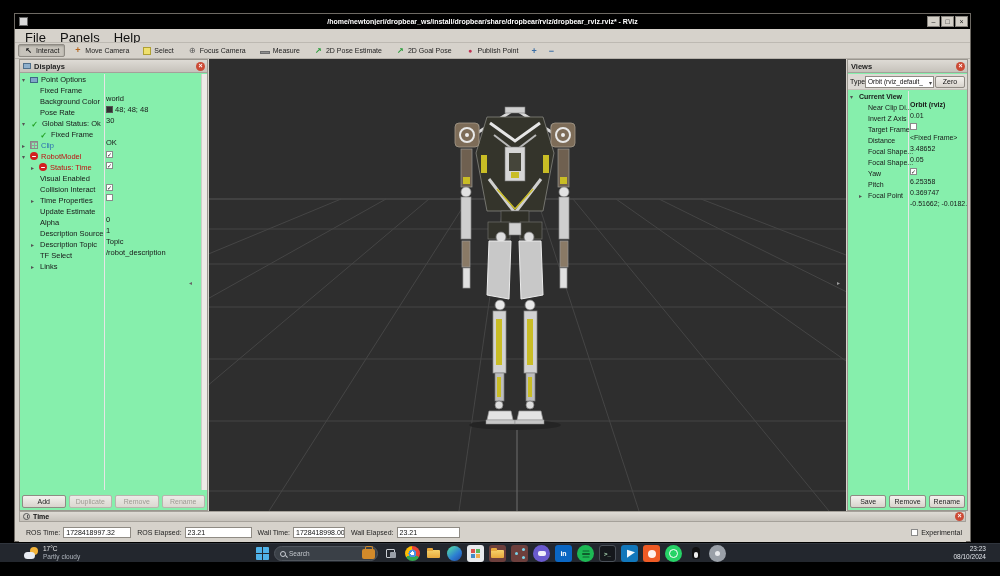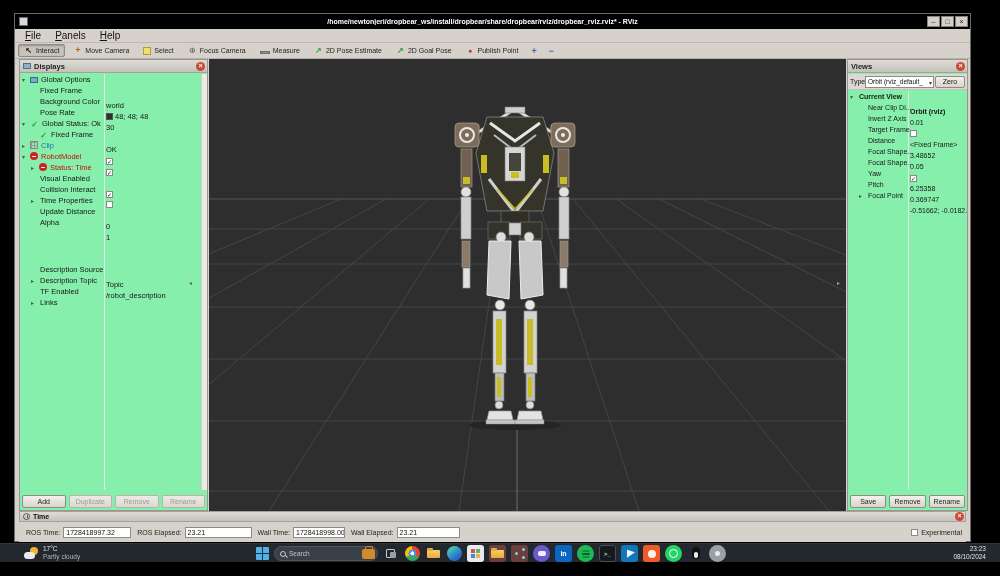--- a/index.html
+++ b/index.html
@@ -5,21 +5,21 @@
 *{margin:0;padding:0;box-sizing:border-box}
 body{width:1000px;height:576px;overflow:hidden;background:#000}
 .screen{position:relative;width:1000px;height:576px;background:#000;font-family:"Liberation Sans",sans-serif;color:#111}
 
 .rviz{position:absolute;left:14px;top:13px;width:957px;height:529px;background:#d6d2cb;border:1px solid #6e6a64}
 .titlebar{position:absolute;left:0;top:0;width:100%;height:15px;background:#000;color:#fff;display:flex;align-items:center}
 .app-ico{width:9px;height:9px;background:#d8d8d8;border:1px solid #666;margin-left:4px}
 .tb-title{position:absolute;left:40px;right:60px;text-align:center;font-size:7px;font-weight:bold;white-space:nowrap;overflow:hidden}
 .tb-ctrls{position:absolute;right:2px;top:2px;display:flex;gap:1px}
 .tb-btn{width:13px;height:11px;background:#d4d0c8;border:1px solid #87837d;color:#222;font-size:7px;line-height:9px;text-align:center;display:inline-block}
-.menubar{position:absolute;left:0;top:15px;width:100%;height:14px;background:#d6d2cb;border-bottom:1px solid #bdb9b2;font-size:10px;display:flex;align-items:flex-start;padding-left:3px}
+.menubar{position:absolute;left:0;top:15px;width:100%;height:14px;background:#d6d2cb;border-bottom:1px solid #bdb9b2;font-size:13px;display:flex;align-items:flex-start;padding-left:3px}
 .menu-item{padding:1px 7px;color:#111}
 .toolbar{position:absolute;left:0;top:29px;width:100%;height:16px;background:#d6d2cb;border-bottom:1px solid #b5b1aa;display:flex;align-items:center;padding-left:3px;gap:2px}
 .tbtn{display:inline-flex;align-items:center;gap:3px;font-size:7px;color:#222;padding:2px 5px;border:1px solid transparent;border-radius:2px;height:13px;white-space:nowrap}
 .tbtn.active{background:#c7c3bb;border-color:#8f8b84;box-shadow:inset 0 1px 2px rgba(0,0,0,.25)}
 .tbtn.mini{color:#3a6ea5;font-weight:bold;font-size:9px;padding:0 4px}
 .ti{display:inline-block;width:9px;height:9px;line-height:9px;text-align:center;font-size:8px}
 .ti.cursor-icon::before{content:"↖";color:#222;font-weight:bold}
 .ti.move-camera-icon::before{content:"+";color:#b5651d;font-weight:bold;font-size:9px}
 .ti.select-box-icon{width:8px;height:8px;background:#efe06e;border:1px solid #b0a032;margin-top:1px}
 .ti.focus-camera-icon::before{content:"⊕";color:#555}
@@ -38,21 +38,21 @@
 .dscroll{position:absolute;right:0;top:14px;width:6px;bottom:20px;background:#eceae6;border-left:1px solid #cfcdc7}
 .trow{position:relative;height:11px;line-height:11px;font-size:7.5px;color:#181818;white-space:nowrap}
 .texp{display:inline-block;width:8px;color:#555;font-size:6px}
 .tic{display:inline-block;width:9px;height:9px;margin-right:2px;vertical-align:-1px;text-align:center;line-height:9px;font-size:8px;position:relative}
 .tic-check::before{content:"✓";color:#1e9e1e;font-weight:bold}
 .tic-error{background:#d22020;border-radius:50%;width:8px;height:8px}
 .tic-error::after{content:"";position:absolute;left:2px;top:3.5px;right:2px;height:1.5px;background:#fff;border-radius:1px}
 .tic-display{width:8px;height:6px;background:#7fa8c9;border:1px solid #3f6886;margin-top:2px}
 .tic-grid{width:8px;height:8px;border:1px solid #888;background:linear-gradient(#999 1px,transparent 1px),linear-gradient(90deg,#999 1px,transparent 1px);background-size:3px 3px;margin-top:1px}
 .tlb{padding-left:1px}
-.tval{position:absolute;top:15px;font-size:7.5px;color:#181818}
+.tval{position:absolute;top:8px;font-size:7.5px;color:#181818}
 .cb{display:inline-block;width:7px;height:7px;border:1px solid #8a8a8a;background:#fff;font-size:6px;line-height:6px;text-align:center;vertical-align:-1px;color:#222}
 .swatch{display:inline-block;width:7px;height:7px;border:1px solid #555;vertical-align:-1px;margin-right:2px}
 .pbtns{position:absolute;left:2px;right:2px;bottom:2px;display:flex;gap:3px}
 .pbtn{flex:1;height:13px;font-size:7px;background:linear-gradient(#f4f2ee,#d8d4cd);border:1px solid #8f8b84;border-radius:2px;color:#222;font-family:inherit;padding:0}
 .pbtn.dis{color:#9d9a92;border-color:#b8b4ad;background:linear-gradient(#ecebe7,#dcd8d1)}
 
 .viewport{position:absolute;left:194px;top:45px;width:637px;height:452px;background:#2e2e2e;overflow:hidden}
 .spl{position:absolute;font-size:6px;line-height:6px}
 .spl-left{left:174px;top:266px;color:#666}
 .spl-right{left:822px;top:266px;color:#9a9a9a}
@@ -185,37 +185,37 @@
         <span class="tbtn mini">−</span>
       </div>
 
     <div class="panel displays">
       <div class="phead">
         <span class="pico"></span>
         <span>Displays</span>
         <span class="pclose"></span>
       </div>
       <div id="displays-tree">
-          <div class="trow" style="padding-left: 2px;"><span class="texp">▾</span><span class="tic tic-display"></span><span class="tlb">Global Options</span><span class="tval" style="left: 86px;"></span></div>
+          <div class="trow" style="padding-left: 2px;"><span class="texp">▾</span><span class="tic tic-display"></span><span class="tlb">Point Options</span><span class="tval" style="left: 86px;"></span></div>
           <div class="trow" style="padding-left: 11px;"><span class="texp"></span><span class="tlb">Fixed Frame</span><span class="tval" style="left: 86px;"><span>world</span></span></div>
           <div class="trow" style="padding-left: 11px;"><span class="texp"></span><span class="tlb">Background Color</span><span class="tval" style="left: 86px;"><span class="swatch" style="background: rgb(48, 48, 48);"></span><span>48; 48; 48</span></span></div>
           <div class="trow" style="padding-left: 11px;"><span class="texp"></span><span class="tlb">Pose Rate</span><span class="tval" style="left: 86px;"><span>30</span></span></div>
           <div class="trow" style="padding-left: 2px;"><span class="texp">▾</span><span class="tic tic-check"></span><span class="tlb">Global Status: Ok</span><span class="tval" style="left: 86px;"></span></div>
           <div class="trow" style="padding-left: 11px;"><span class="texp"></span><span class="tic tic-check"></span><span class="tlb">Fixed Frame</span><span class="tval" style="left: 86px;"><span>OK</span></span></div>
           <div class="trow" style="padding-left: 2px;"><span class="texp">▸</span><span class="tic tic-grid"></span><span class="tlb" style="color: rgb(42, 109, 176);">Clip</span><span class="tval" style="left: 86px;"><span class="cb">✓</span></span></div>
           <div class="trow" style="padding-left: 2px;"><span class="texp">▾</span><span class="tic tic-error"></span><span class="tlb" style="color: rgb(192, 16, 16);">RobotModel</span><span class="tval" style="left: 86px;"><span class="cb">✓</span></span></div>
           <div class="trow" style="padding-left: 11px;"><span class="texp">▸</span><span class="tic tic-error"></span><span class="tlb" style="color: rgb(192, 16, 16);">Status: Time</span><span class="tval" style="left: 86px;"></span></div>
           <div class="trow" style="padding-left: 11px;"><span class="texp"></span><span class="tlb">Visual Enabled</span><span class="tval" style="left: 86px;"><span class="cb">✓</span></span></div>
           <div class="trow" style="padding-left: 11px;"><span class="texp"></span><span class="tlb">Collision Interact</span><span class="tval" style="left: 86px;"><span class="cb"></span></span></div>
           <div class="trow" style="padding-left: 11px;"><span class="texp">▸</span><span class="tlb">Time Properties</span><span class="tval" style="left: 86px;"></span></div>
-          <div class="trow" style="padding-left: 11px;"><span class="texp"></span><span class="tlb">Update Distance</span><span class="tval" style="left: 86px;"><span>0</span></span></div>
+          <div class="trow" style="padding-left: 11px;"><span class="texp"></span><span class="tlb">Update Estimate</span><span class="tval" style="left: 86px;"><span>0</span></span></div>
           <div class="trow" style="padding-left: 11px;"><span class="texp"></span><span class="tlb">Alpha</span><span class="tval" style="left: 86px;"><span>1</span></span></div>
-          <div class="trow" style="padding-left: 11px; margin-top: 36px;"><span class="texp"></span><span class="tlb">Description Source</span><span class="tval" style="left: 86px;"><span>Topic</span></span></div>
+          <div class="trow" style="padding-left: 11px;"><span class="texp"></span><span class="tlb">Description Source</span><span class="tval" style="left: 86px;"><span>Topic</span></span></div>
           <div class="trow" style="padding-left: 11px;"><span class="texp">▸</span><span class="tlb">Description Topic</span><span class="tval" style="left: 86px;"><span>/robot_description</span></span></div>
-          <div class="trow" style="padding-left: 11px;"><span class="texp"></span><span class="tlb">TF Enabled</span><span class="tval" style="left: 86px;"></span></div>
+          <div class="trow" style="padding-left: 11px;"><span class="texp"></span><span class="tlb">TF Select</span><span class="tval" style="left: 86px;"></span></div>
           <div class="trow" style="padding-left: 11px;"><span class="texp">▸</span><span class="tlb">Links</span><span class="tval" style="left: 86px;"></span></div>
         </div>
       <div class="dscroll"></div>
       <div class="pbtns" id="displays-btns">
           <button class="pbtn">Add</button>
           <button class="pbtn dis">Duplicate</button>
           <button class="pbtn dis">Remove</button>
           <button class="pbtn dis">Rename</button>
         </div>
     </div>

